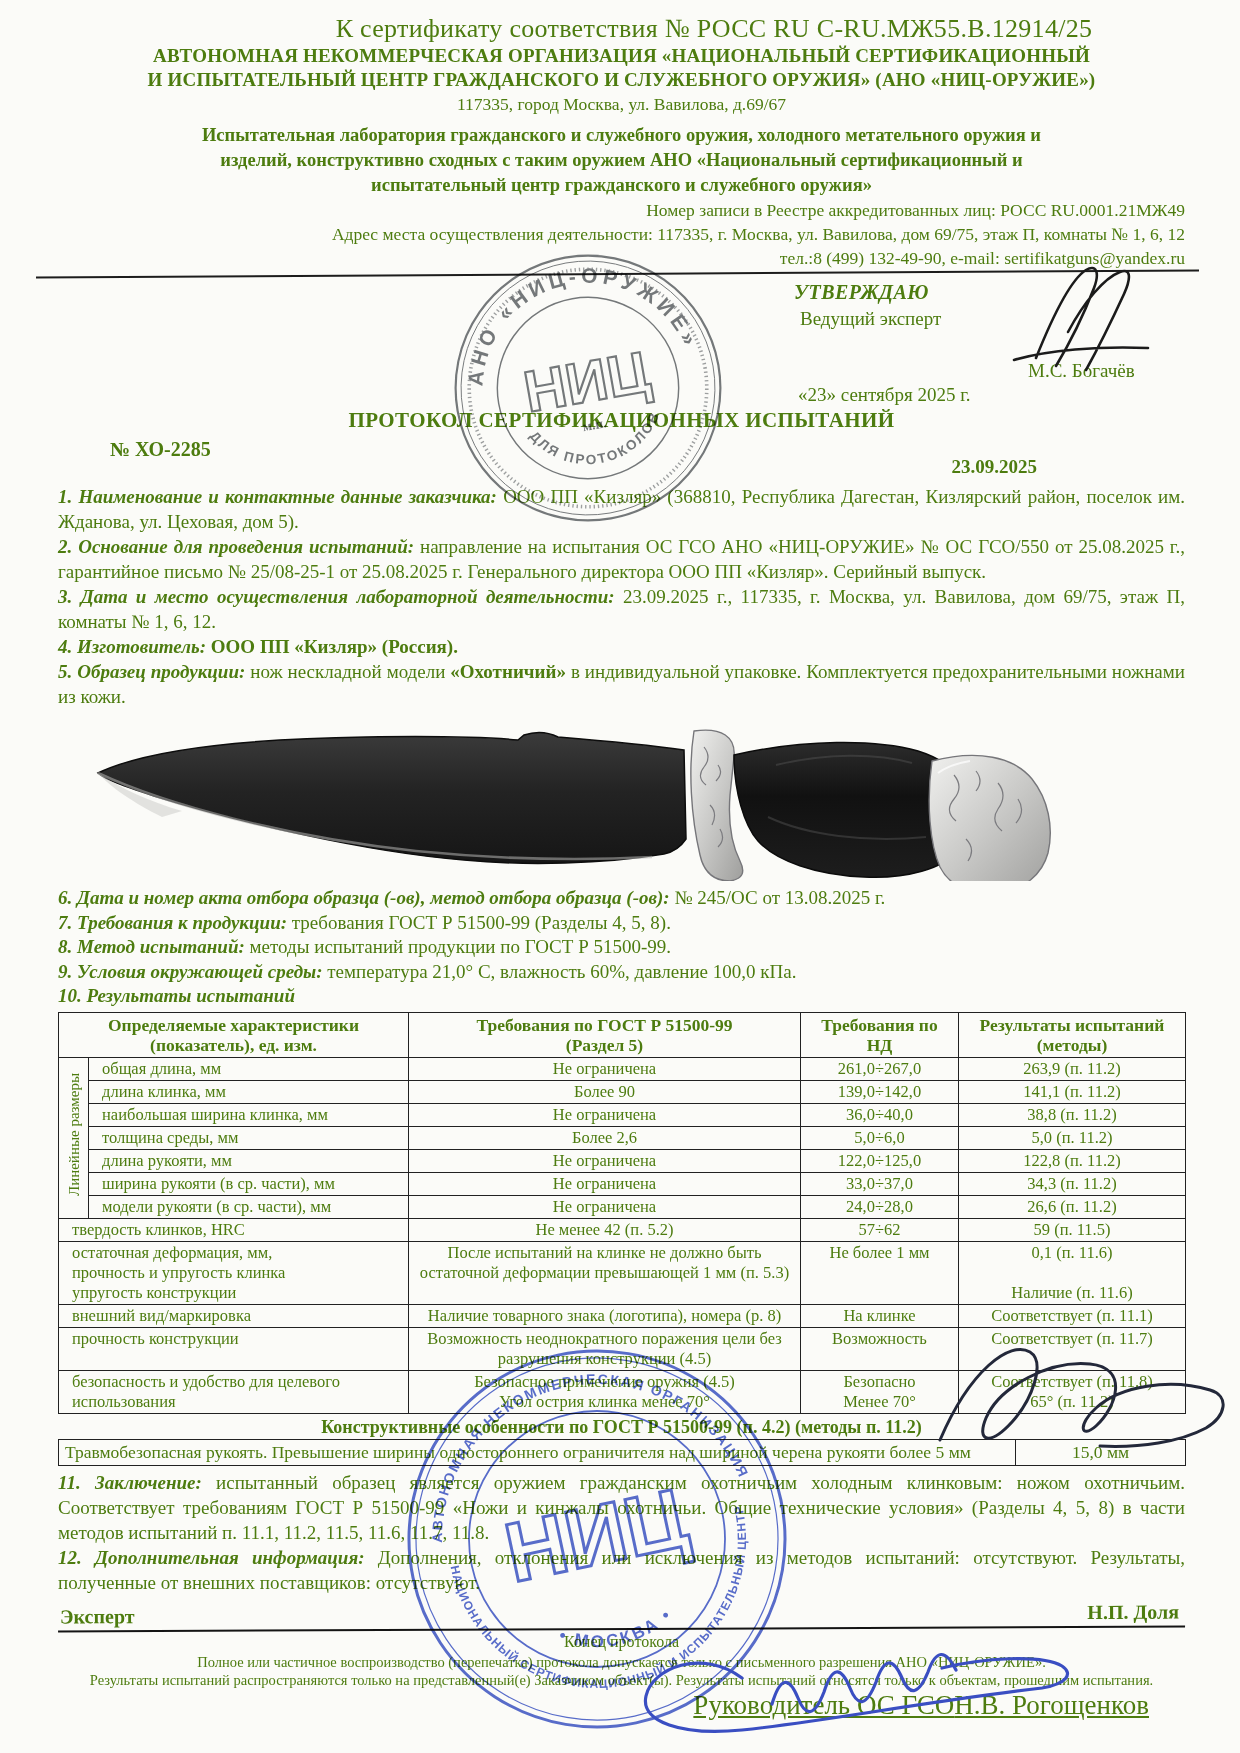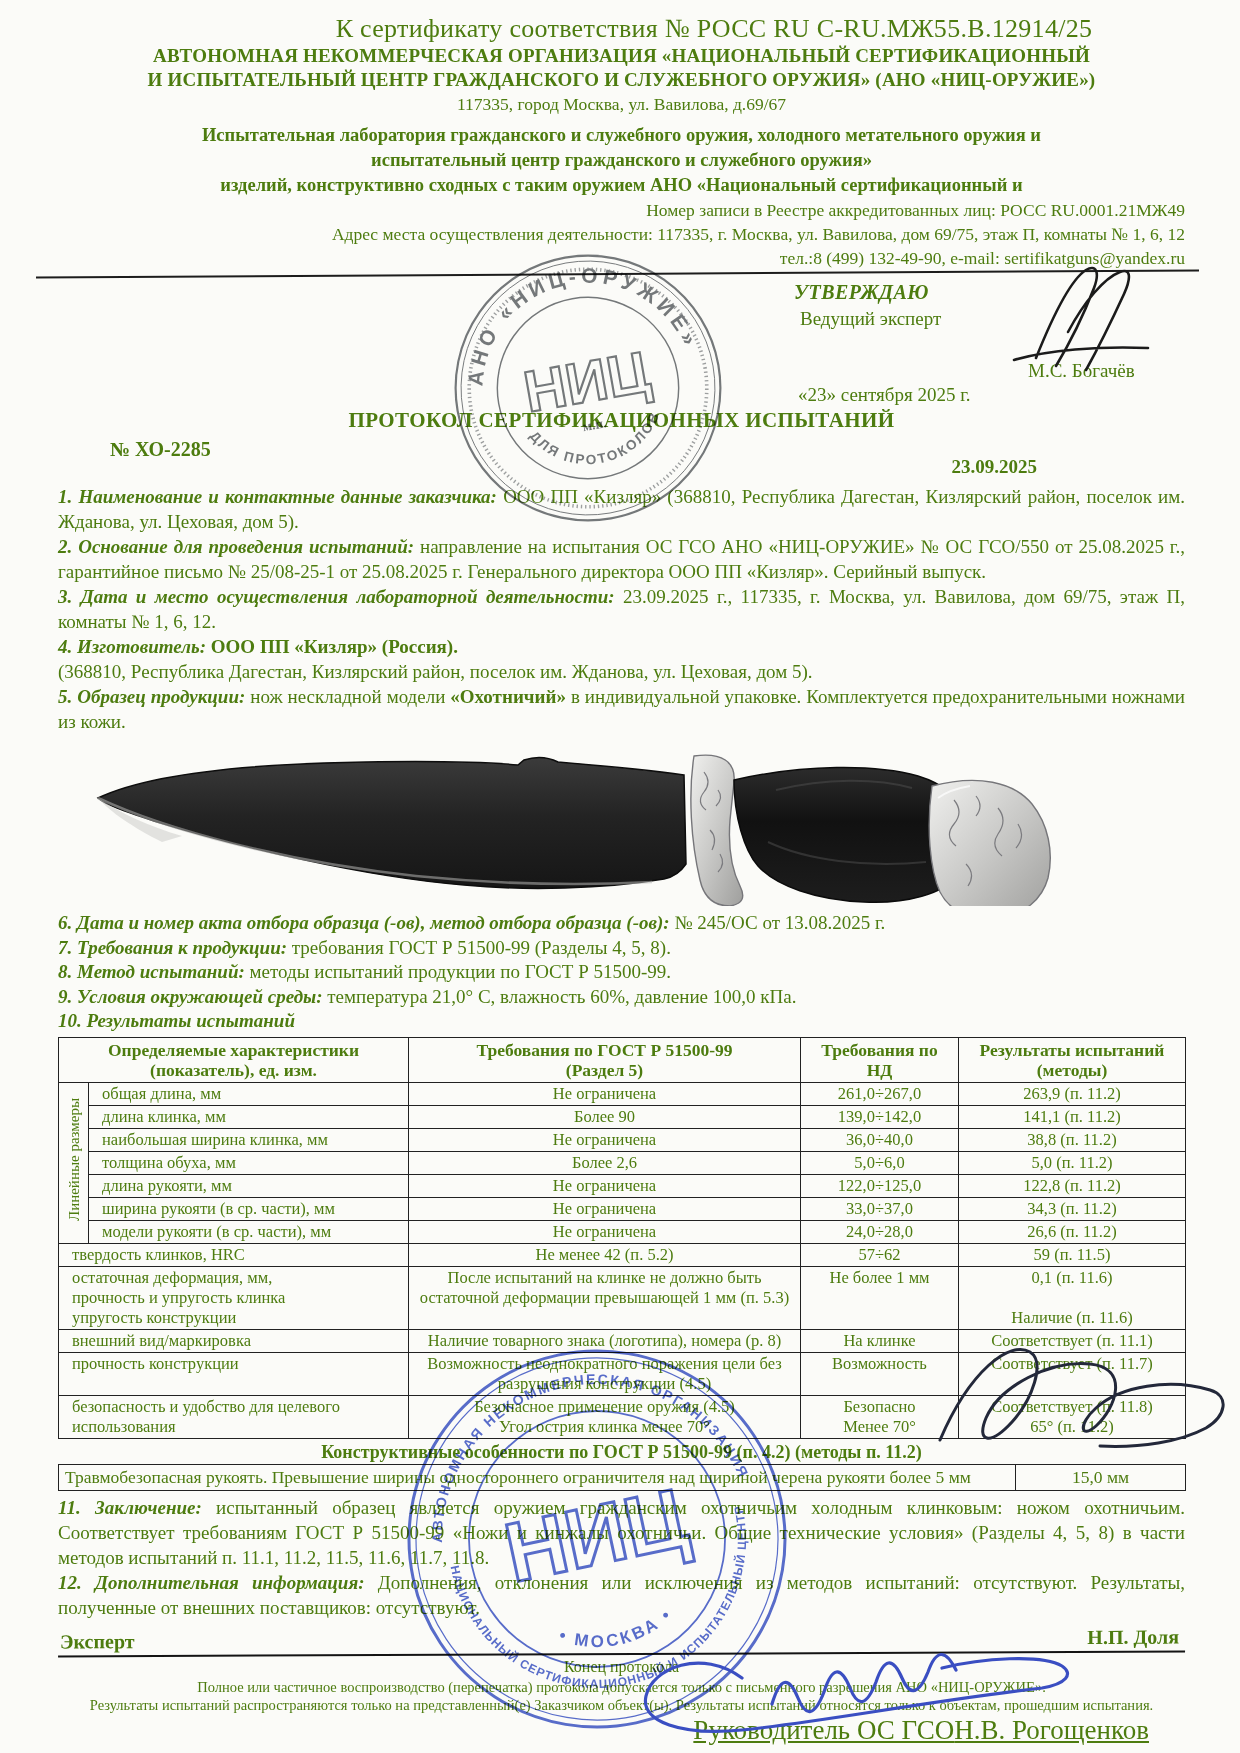--- a/index.html
+++ b/index.html
@@ -58,22 +58,22 @@
 
 <div class="page">
 
   <div class="content">
     <div class="cert-line">К сертификату соответствия № РОСС RU C-RU.МЖ55.В.12914/25</div>
     <div class="org">АВТОНОМНАЯ НЕКОММЕРЧЕСКАЯ ОРГАНИЗАЦИЯ «НАЦИОНАЛЬНЫЙ СЕРТИФИКАЦИОННЫЙ</div>
     <div class="org">И ИСПЫТАТЕЛЬНЫЙ ЦЕНТР ГРАЖДАНСКОГО И СЛУЖЕБНОГО ОРУЖИЯ» (АНО «НИЦ-ОРУЖИЕ»)</div>
     <div class="addr">117335, город Москва, ул. Вавилова, д.69/67</div>
     <div class="lab-wrap">
       <div class="lab">Испытательная лаборатория гражданского и служебного оружия, холодного метательного оружия и</div>
+      <div class="lab">изделий, конструктивно сходных с таким оружием АНО «Национальный сертификационный и</div>
       <div class="lab">испытательный центр гражданского и служебного оружия»</div>
-      <div class="lab">изделий, конструктивно сходных с таким оружием АНО «Национальный сертификационный и</div>
     </div>
     <div class="meta">Номер записи в Реестре аккредитованных лиц: РОСС RU.0001.21МЖ49</div>
     <div class="meta">Адрес места осуществления деятельности: 117335, г. Москва, ул. Вавилова, дом 69/75, этаж П, комнаты № 1, 6, 12</div>
     <div class="meta">тел.:8 (499) 132-49-90, e-mail: sertifikatguns@yandex.ru</div>
     <hr class="rule">
 
     <div class="approve-region">
       <div class="approve">
         <div class="approve-label">УТВЕРЖДАЮ</div>
         <div class="approve-role">Ведущий эксперт</div>
@@ -85,21 +85,20 @@
     <div class="protocol-title">ПРОТОКОЛ СЕРТИФИКАЦИОННЫХ ИСПЫТАНИЙ</div>
     <div class="num-row">
       <span class="protocol-num">№  ХО-2285</span>
       <span class="protocol-date">23.09.2025</span>
     </div>
 
     <div class="item"><span class="lead">1. Наименование и контактные данные заказчика:</span><span> ООО ПП «Кизляр» (368810, Республика Дагестан, Кизлярский район, поселок им. Жданова, ул. Цеховая, дом 5).</span></div>
     <div class="item"><span class="lead">2. Основание для проведения испытаний:</span><span> направление на испытания ОС ГСО АНО «НИЦ-ОРУЖИЕ» № ОС ГСО/550 от 25.08.2025 г., гарантийное письмо № 25/08-25-1 от 25.08.2025 г. Генерального директора ООО ПП «Кизляр». Серийный выпуск.</span></div>
     <div class="item"><span class="lead">3. Дата и место осуществления лабораторной деятельности:</span><span> 23.09.2025 г., 117335, г. Москва, ул. Вавилова, дом 69/75, этаж П, комнаты № 1, 6, 12.</span></div>
     <div class="item"><span class="lead">4. Изготовитель:</span><span class="bld"> ООО ПП «Кизляр» (Россия).</span></div>
-    <div class="item">(368810, Республика Дагестан, Кизлярский район, поселок им. Жданова, ул. Цеховая, дом 5).</div>
     <div class="item"><span class="lead">5. Образец продукции:</span><span> нож нескладной модели </span><span class="bld">«Охотничий»</span><span> в индивидуальной упаковке. Комплектуется предохранительными ножнами из кожи.</span></div>
 
     <div class="knife-wrap">
       <svg width="1005" height="168" viewBox="0 0 1005 168" xmlns="http://www.w3.org/2000/svg">
         <defs>
           <linearGradient id="bladeGrad" x1="0" y1="0" x2="0" y2="1">
             <stop offset="0" stop-color="#3b3b3b"></stop>
               <stop offset=".45" stop-color="#232323"></stop>
               <stop offset="1" stop-color="#161616"></stop>
           </linearGradient>
@@ -173,21 +172,21 @@
           <td>139,0÷142,0</td>
           <td>141,1 (п. 11.2)</td>
         </tr>
         <tr>
           <td class="nm">наибольшая ширина клинка, мм</td>
           <td>Не ограничена</td>
           <td>36,0÷40,0</td>
           <td>38,8 (п. 11.2)</td>
         </tr>
         <tr>
-          <td class="nm">толщина обуха, мм</td>
+          <td class="nm">толщина среды, мм</td>
           <td>Более 2,6</td>
           <td>5,0÷6,0</td>
           <td>5,0 (п. 11.2)</td>
         </tr>
         <tr>
           <td class="nm">длина рукояти, мм</td>
           <td>Не ограничена</td>
           <td>122,0÷125,0</td>
           <td>122,8 (п. 11.2)</td>
         </tr>

